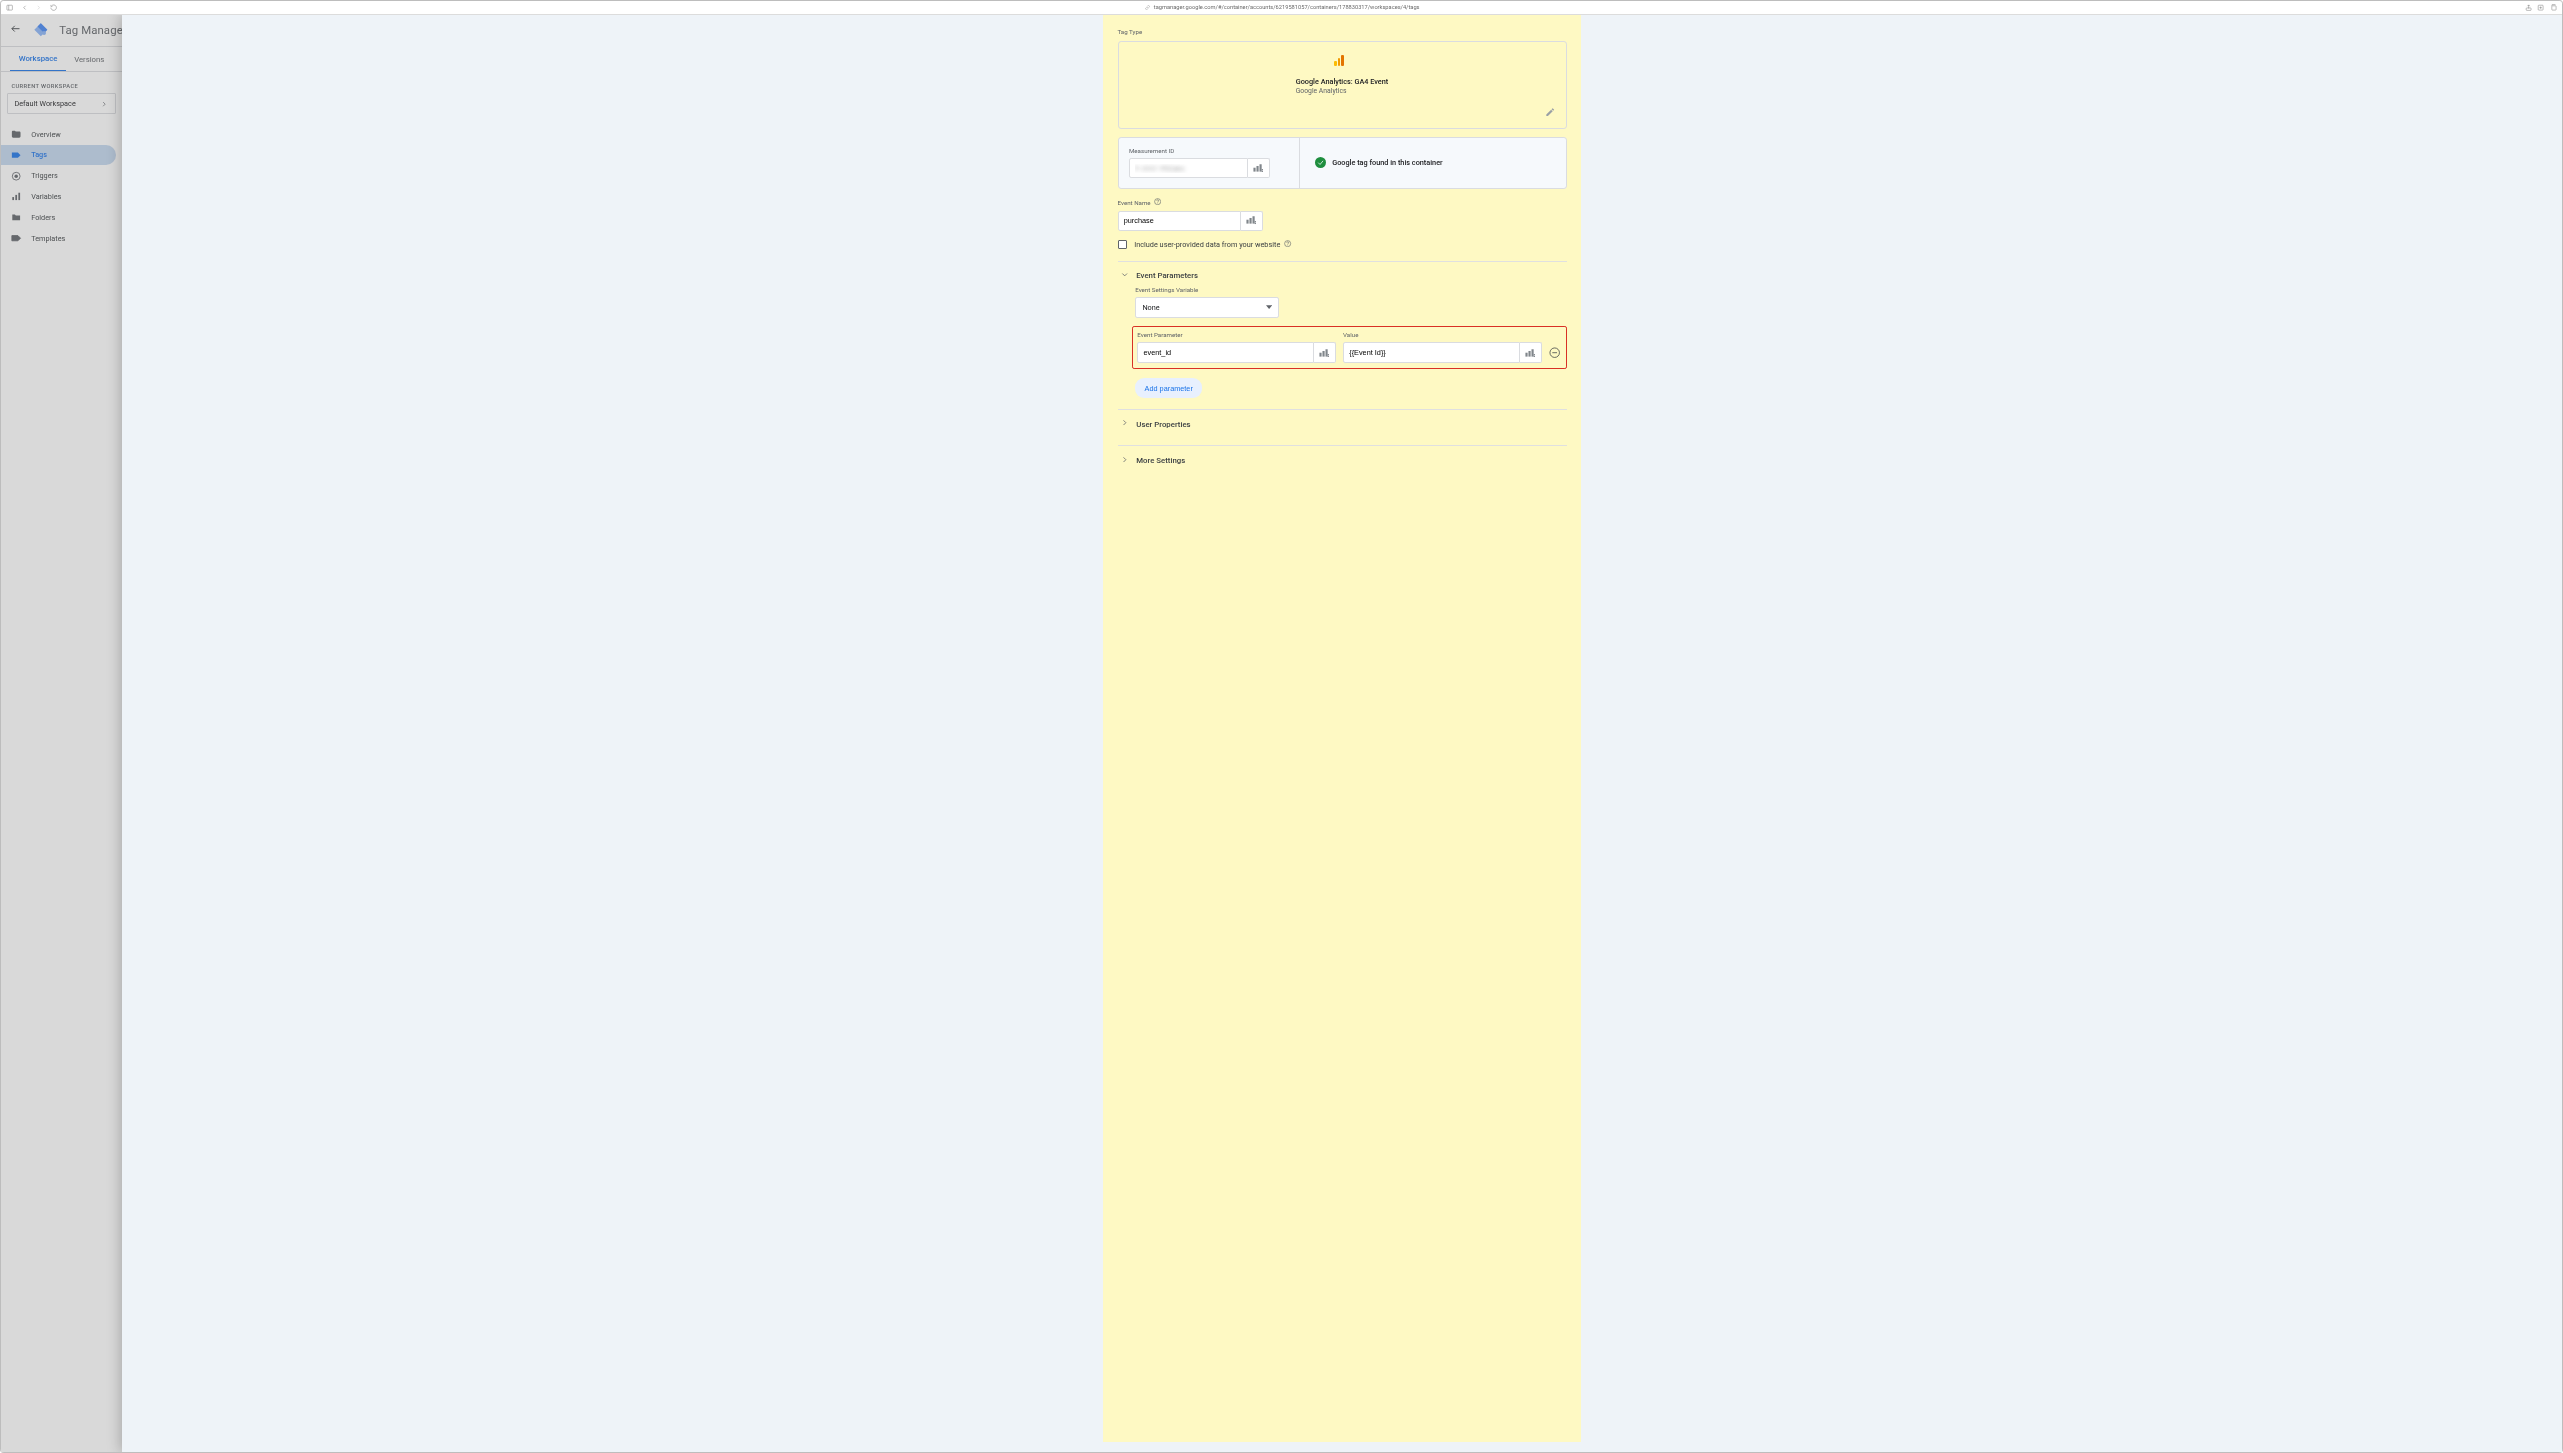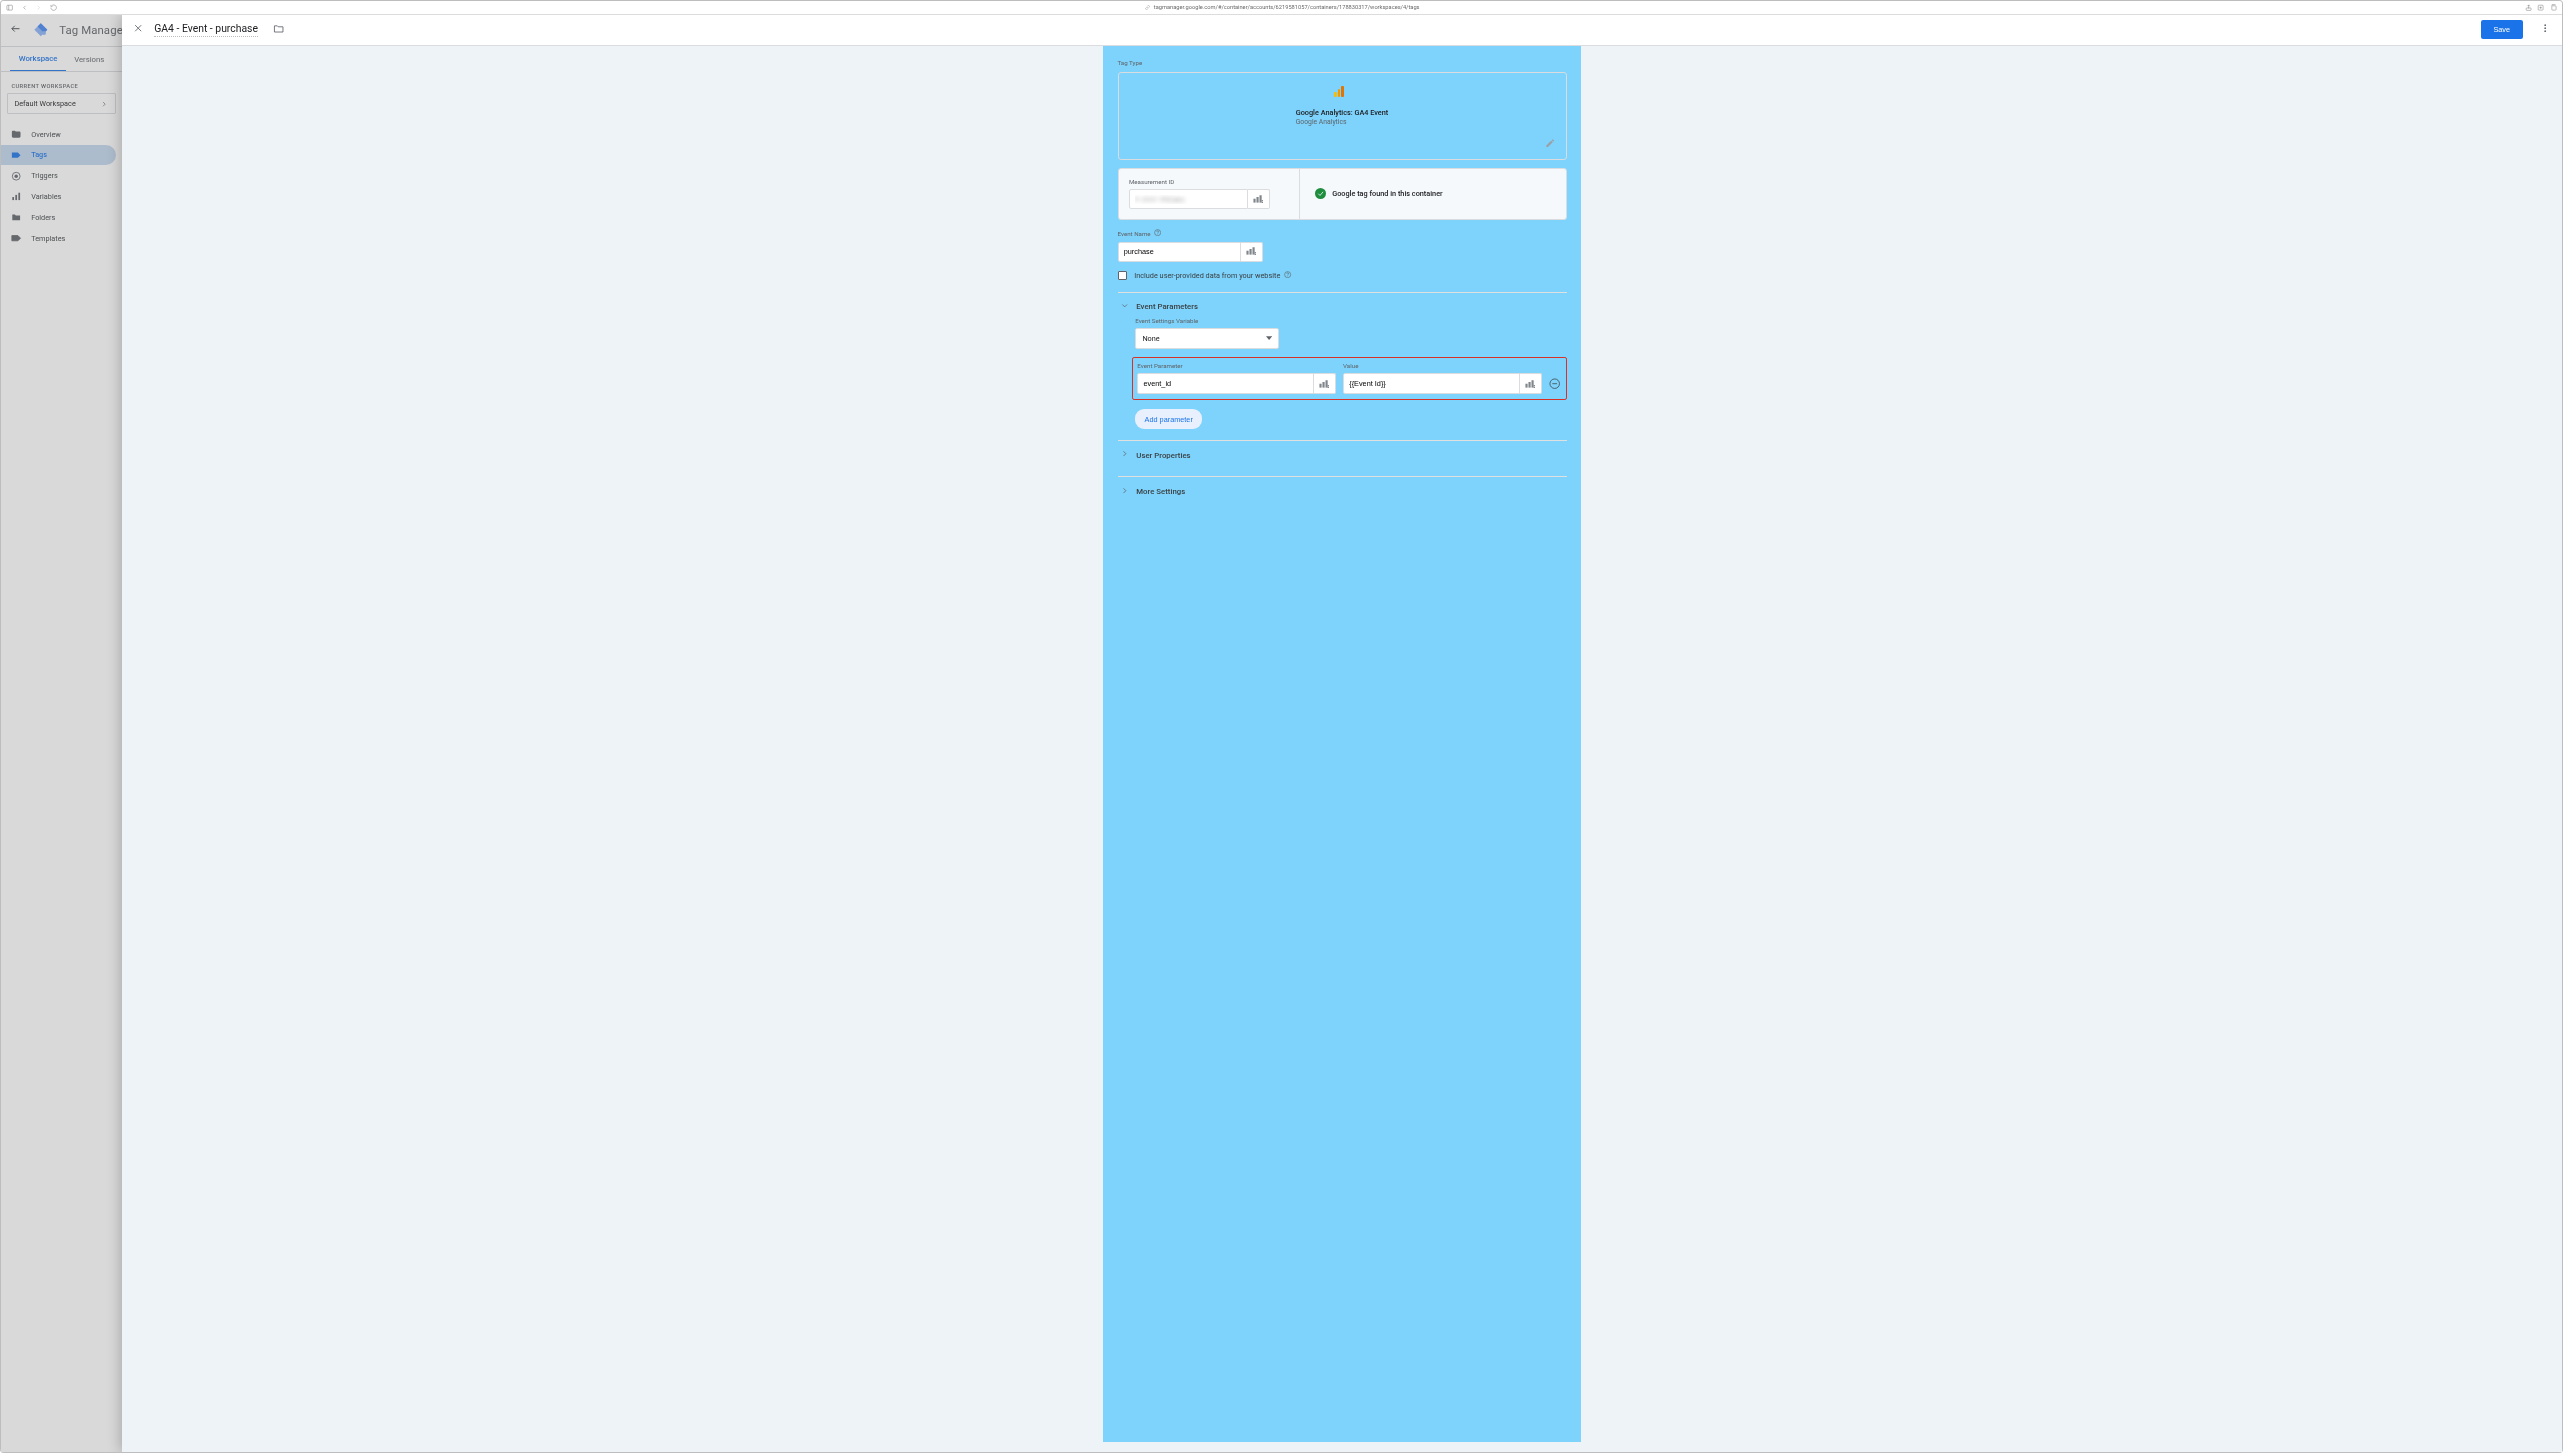--- a/index.html
+++ b/index.html
@@ -54,21 +54,21 @@
   .close-btn svg { width: 10.4px; height: 10.4px; stroke: #5f6368; stroke-width: 2; fill: none; }
   .panel-title { font-size: 10.4px; color: #202124; border-bottom: 0.5px dotted #bdbdbd; padding-bottom: 0.5px; }
   .folder-ic { margin-left: 4.2px; }
   .folder-ic svg { width: 11.4px; height: 11.4px; fill: none; stroke: #5f6368; stroke-width: 1.8; }
   .panel-header .spacer { flex: 1; }
   .save-btn { background: #1a73e8; color: #fff; border: none; border-radius: 2.1px; padding: 4.7px 12.5px; font-size: 7.3px; font-weight: 500; cursor: pointer; }
   .kebab { margin-left: 7.3px; cursor: pointer; }
   .kebab svg { width: 10.4px; height: 10.4px; fill: #5f6368; }
 
   .panel-scroll { flex: 1; overflow: auto; background: #eef3f8; padding: 0 0 10.4px 0; }
-  .config-card { background: #7dd3fc; width: 478px; margin: 0 auto; min-height: 100%; padding: 13.5px 14.5px; }
+  .config-card { background: #fef9c3; width: 478px; margin: 0 auto; min-height: 100%; padding: 13.5px 14.5px; }
   .section-label { font-size: 6.2px; color: #5f6368; margin-bottom: 5.2px; }
   .tagtype-box { border: 0.5px solid #dadce0; border-radius: 3.1px; padding: 8.3px 10.4px; display: flex; align-items: center; gap: 11.4px; flex-direction: column; }
   .ga-icon { width: 15.6px; height: 15.6px; display:flex; align-items:flex-end; gap:1px; }
   .ga-icon .b1{width:2.6px;height:5.2px;background:#fbbc04;border-radius:1px;}
   .ga-icon .b2{width:2.6px;height:8.3px;background:#f29900;border-radius:1px;}
   .ga-icon .b3{width:2.6px;height:11.4px;background:#e37400;border-radius:1px;}
   .tagtype-text .t1 { font-size: 7.3px; font-weight: 500; color: #202124; }
   .tagtype-text .t2 { font-size: 6.8px; color: #5f6368; margin-top: 1px; }
   .edit-pencil { margin-left: auto; }
   .edit-pencil svg { width: 10.4px; height: 10.4px; fill: #9aa0a6; }
@@ -255,37 +255,20 @@
               </span>
             <span>Templates</span>
           </div>
         </div>
       </div>
     </div>
 
     <div class="dim-mask"></div>
 
     <div class="slide-over">
-      <div class="panel-header">
-        <span class="close-btn"><svg viewBox="0 0 24 24">
-              <line x1="5" y1="5" x2="19" y2="19"></line>
-              <line x1="19" y1="5" x2="5" y2="19"></line>
-            </svg></span>
-        <span class="panel-title">GA4 - Event - purchase</span>
-        <span class="folder-ic"><svg viewBox="0 0 24 24">
-              <path d="M3 6 h6 l2 2 h10 v11 H3 Z"></path>
-            </svg></span>
-        <span class="spacer"></span>
-        <button class="save-btn">Save</button>
-        <span class="kebab"><svg viewBox="0 0 24 24">
-              <circle cx="12" cy="5" r="2"></circle>
-              <circle cx="12" cy="12" r="2"></circle>
-              <circle cx="12" cy="19" r="2"></circle>
-            </svg></span>
-      </div>
 
       <div class="panel-scroll">
         <div class="config-card">
           <div class="section-label">Tag Type</div>
           <div class="tagtype-box">
             <div class="ga-icon">
                 <div class="b1"></div>
                 <div class="b2"></div>
                 <div class="b3"></div>
               </div>

